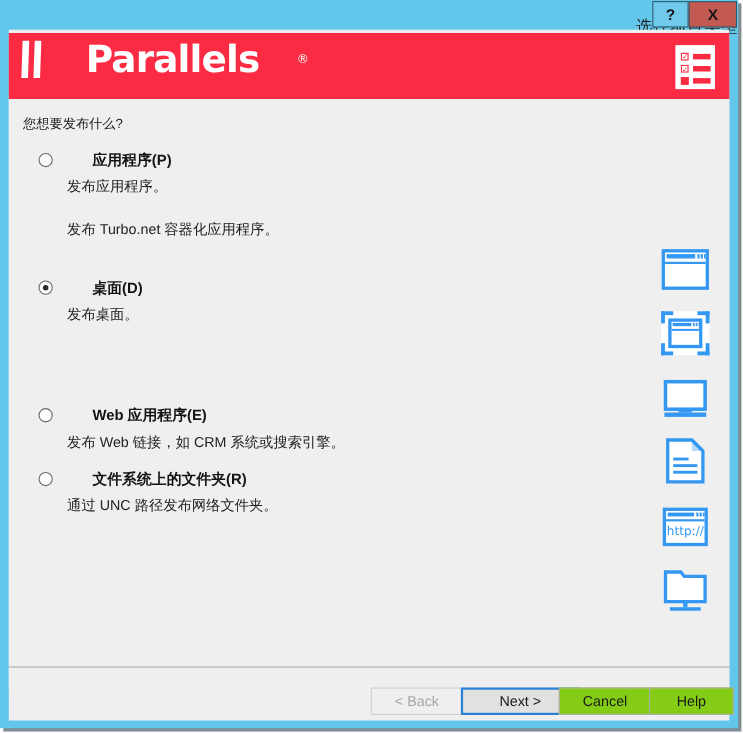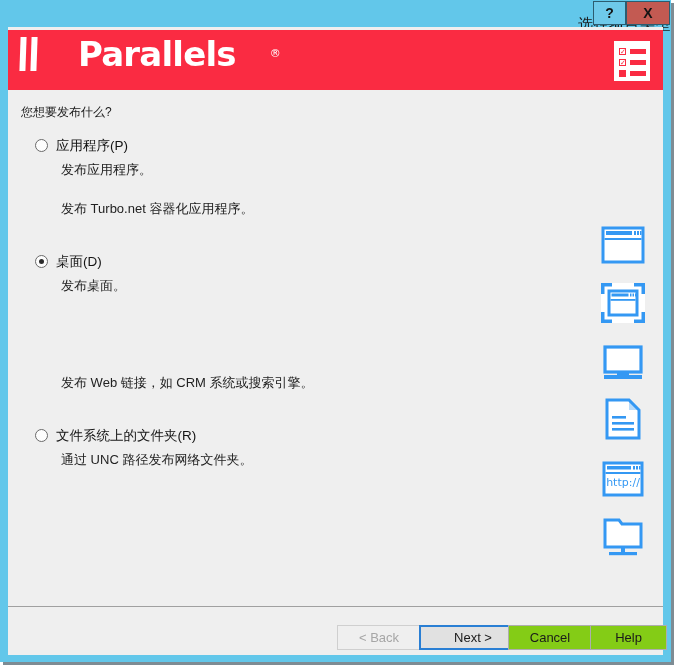--- a/index.html
+++ b/index.html
@@ -211,23 +211,24 @@
     width: 5px; height: 5px;
     border-radius: 50%;
     background: #2b2b2b;
   }
   .radio.disabled {
     border-color: #b4b4b4;
     background: #f4f4f4;
   }
   .opt-label {
     font-size: 13.5px;
-    font-weight: normal;
+    font-weight: bold;
     color: #141414;
     white-space: nowrap;
+    margin-left: 28px;
   }
   .opt-label.disabled { color: #a6a6a6; }
   .opt-desc {
     margin-left: 26px;
     margin-top: 6px;
     font-size: 13px;
     color: #222222;
     white-space: nowrap;
   }
 
@@ -388,20 +389,24 @@
       <svg width="46" height="46" viewBox="0 0 46 46">
         <path d="M7 4 H29 L39 14 V42 H7 Z" fill="#ffffff" stroke="#3498f3" stroke-width="3" stroke-linejoin="miter"></path>
         <path d="M29 4 L39 14 H29 Z" fill="#3498f3" opacity="0.35"></path>
         <rect x="12" y="20" width="14" height="2.6" fill="#3498f3"></rect>
         <rect x="12" y="26" width="22" height="2.6" fill="#3498f3"></rect>
         <rect x="12" y="32" width="22" height="2.6" fill="#3498f3"></rect>
       </svg>
     </div>
 
     <div class="option" style="top:278px">
+      <div class="opt-head">
+        <span class="radio"></span>
+        <span class="opt-label">Web 应用程序(E)</span>
+      </div>
       <div class="opt-desc">发布 Web 链接，如 CRM 系统或搜索引擎。</div>
     </div>
     <div class="opt-icon" style="top:365px">
       <svg width="46" height="46" viewBox="0 0 46 46">
         <rect x="4" y="8" width="38" height="32" fill="#ffffff" stroke="#3498f3" stroke-width="3"></rect>
         <rect x="7" y="11" width="24" height="3.5" fill="#3498f3"></rect>
         <rect x="33" y="11" width="2" height="3.5" fill="#3498f3"></rect>
         <rect x="36" y="11" width="2" height="3.5" fill="#3498f3"></rect>
         <rect x="39" y="11" width="1.5" height="3.5" fill="#3498f3"></rect>
         <rect x="5.5" y="17" width="35" height="2" fill="#3498f3"></rect>

